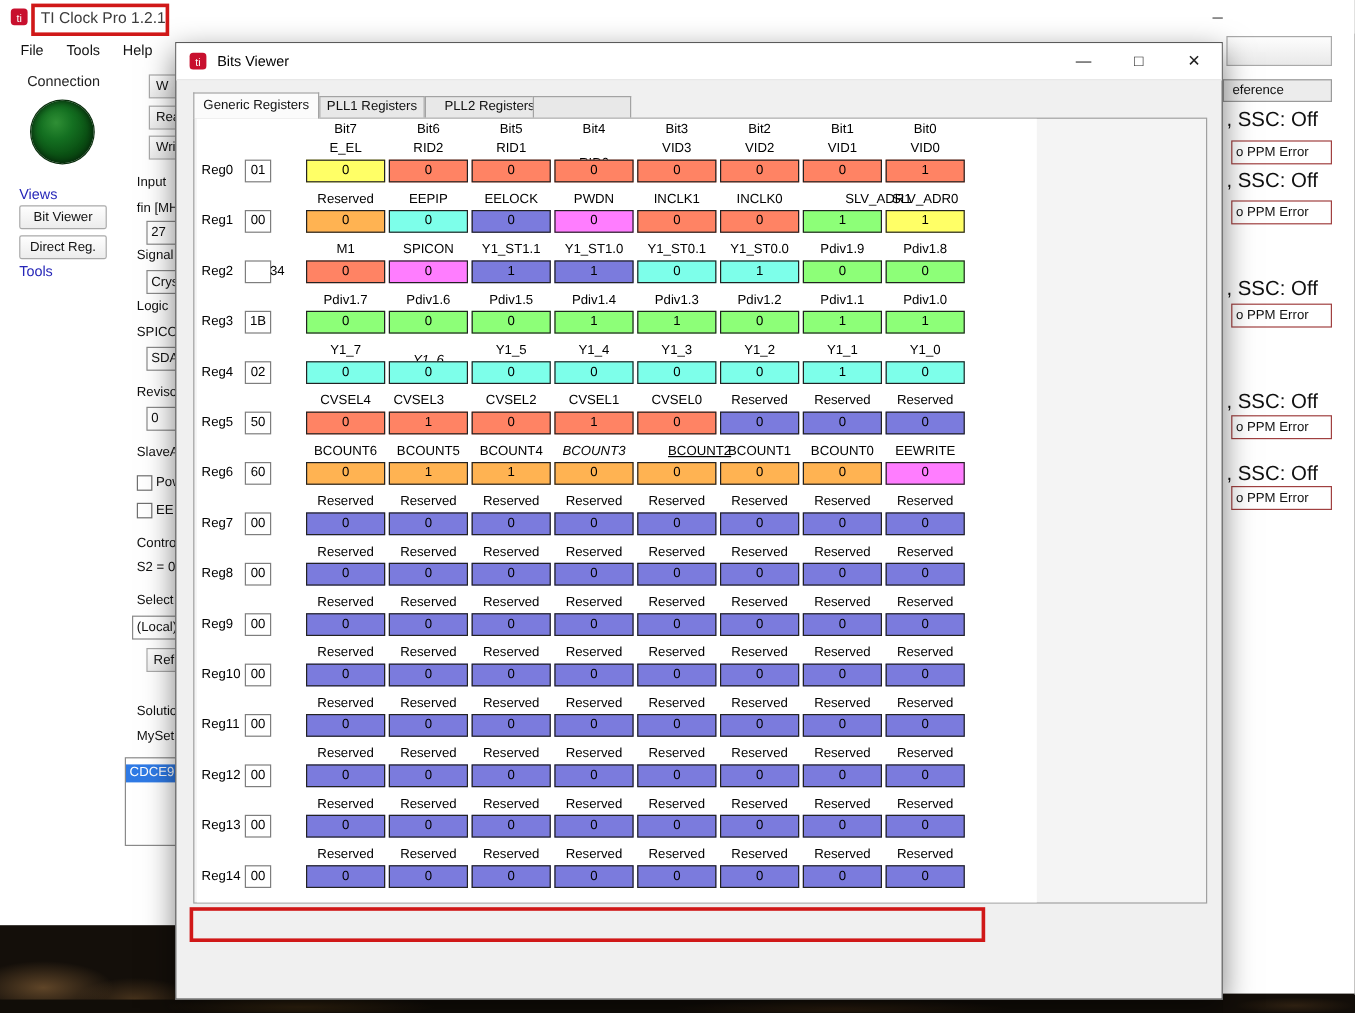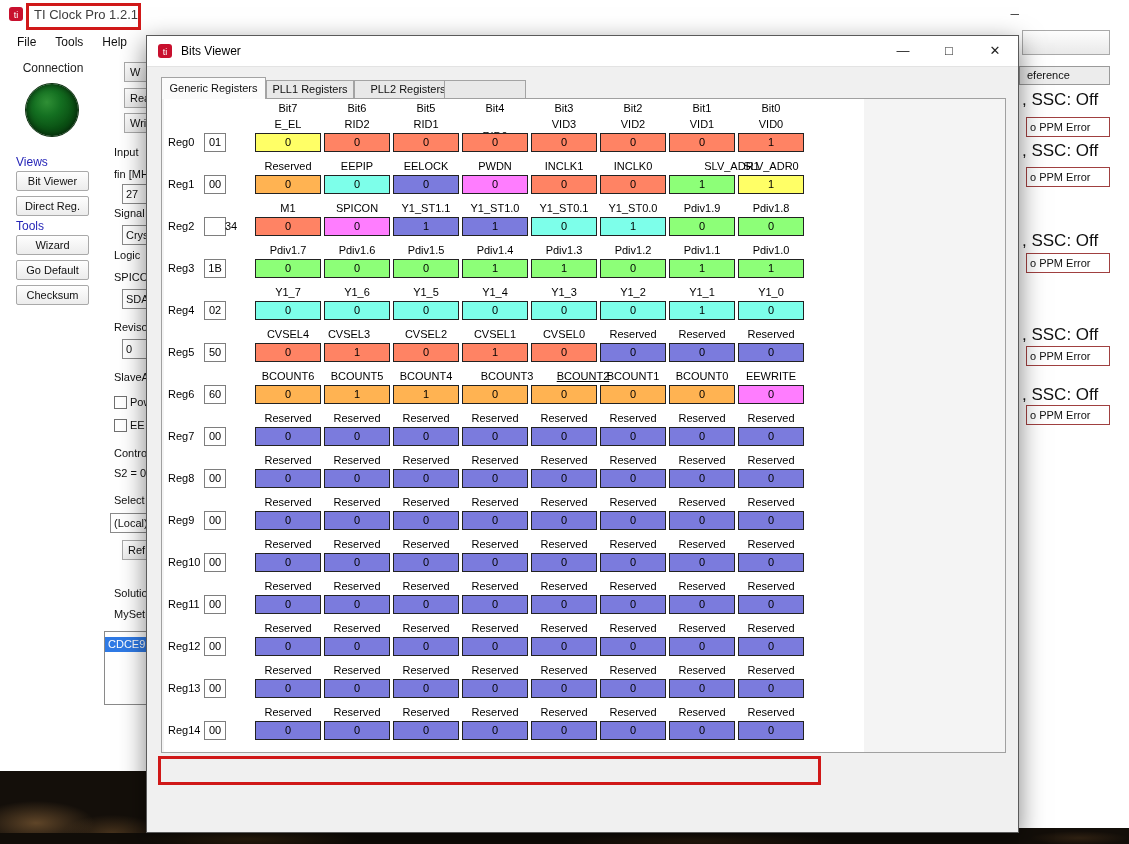--- a/index.html
+++ b/index.html
@@ -118,25 +118,20 @@
     <div class="conn-label">Connection</div>
     <div class="led"></div>
 
     <div id="views-label" class="sec-label">Views</div>
     <div id="views-buttons" class="side-col">
         <div class="side-btn">Bit Viewer</div>
         <div class="side-btn">Direct Reg.</div>
       </div>
 
     <div id="tools-label" class="sec-label">Tools</div>
-    <div id="tools-buttons" class="side-col">
-        <div class="side-btn">Wizard</div>
-        <div class="side-btn">Go Default</div>
-        <div class="side-btn">Checksum</div>
-      </div>
 
     <div id="mid-strip">
         <div class="mini-btn" style="position: absolute; top: 62px; left: 16px; height: 20px; width: 50px;">W</div>
         <div class="mini-btn" style="position: absolute; top: 88px; left: 16px; height: 20px; width: 50px;">Rea</div>
         <div class="mini-btn" style="position: absolute; top: 113px; left: 16px; height: 20px; width: 50px;">Wri</div>
         <div class="mini-label" style="position: absolute; top: 146px; left: 6px; height: 14px; width: 60px;">Input</div>
         <div class="mini-label" style="position: absolute; top: 168px; left: 6px; height: 13px; width: 60px;">fin [MH</div>
         <div class="mini-input" style="position: absolute; top: 184px; left: 14px; height: 20px; width: 48px;">27</div>
         <div class="mini-label" style="position: absolute; top: 207px; left: 6px; height: 13px; width: 60px;">Signal</div>
         <div class="mini-input" style="position: absolute; top: 225px; left: 14px; height: 20px; width: 48px;">Crysta</div>
@@ -287,21 +282,21 @@
         <div class="bit-label" style="left: 436px; top: 145px;">Pdiv1.2</div>
         <div class="bit-cell" style="left: 436px; top: 160px; background: rgb(141, 255, 120);">0</div>
         <div class="bit-label" style="left: 505px; top: 145px;">Pdiv1.1</div>
         <div class="bit-cell" style="left: 505px; top: 160px; background: rgb(141, 255, 120);">1</div>
         <div class="bit-label" style="left: 574px; top: 145px;">Pdiv1.0</div>
         <div class="bit-cell" style="left: 574px; top: 160px; background: rgb(141, 255, 120);">1</div>
         <div class="reg-label" style="left: 4px; top: 205px;">Reg4</div>
         <div class="reg-hex" style="left: 40px; top: 202px;">02</div>
         <div class="bit-label" style="left: 91px; top: 187px;">Y1_7</div>
         <div class="bit-cell" style="left: 91px; top: 202px; background: rgb(125, 255, 234);">0</div>
-        <div class="bit-label" style="left: 160px; top: 187px;">Y1_6</div>
+        <div class="bit-label" style="left: 160px; top: 195px; font-style: italic;">Y1_6</div>
         <div class="bit-cell" style="left: 160px; top: 202px; background: rgb(125, 255, 234);">0</div>
         <div class="bit-label" style="left: 229px; top: 187px;">Y1_5</div>
         <div class="bit-cell" style="left: 229px; top: 202px; background: rgb(125, 255, 234);">0</div>
         <div class="bit-label" style="left: 298px; top: 187px;">Y1_4</div>
         <div class="bit-cell" style="left: 298px; top: 202px; background: rgb(125, 255, 234);">0</div>
         <div class="bit-label" style="left: 367px; top: 187px;">Y1_3</div>
         <div class="bit-cell" style="left: 367px; top: 202px; background: rgb(125, 255, 234);">0</div>
         <div class="bit-label" style="left: 436px; top: 187px;">Y1_2</div>
         <div class="bit-cell" style="left: 436px; top: 202px; background: rgb(125, 255, 234);">0</div>
         <div class="bit-label" style="left: 505px; top: 187px;">Y1_1</div>
@@ -327,21 +322,21 @@
         <div class="bit-label" style="left: 574px; top: 229px;">Reserved</div>
         <div class="bit-cell" style="left: 574px; top: 244px; background: rgb(123, 123, 221);">0</div>
         <div class="reg-label" style="left: 4px; top: 289px;">Reg6</div>
         <div class="reg-hex" style="left: 40px; top: 286px;">60</div>
         <div class="bit-label" style="left: 91px; top: 271px;">BCOUNT6</div>
         <div class="bit-cell" style="left: 91px; top: 286px; background: rgb(255, 179, 82);">0</div>
         <div class="bit-label" style="left: 160px; top: 271px;">BCOUNT5</div>
         <div class="bit-cell" style="left: 160px; top: 286px; background: rgb(255, 179, 82);">1</div>
         <div class="bit-label" style="left: 229px; top: 271px;">BCOUNT4</div>
         <div class="bit-cell" style="left: 229px; top: 286px; background: rgb(255, 179, 82);">1</div>
-        <div class="bit-label" style="left: 310px; top: 271px;">BCOUNT3</div>
+        <div class="bit-label" style="left: 298px; top: 271px; font-style: italic;">BCOUNT3</div>
         <div class="bit-cell" style="left: 298px; top: 286px; background: rgb(255, 179, 82);">0</div>
         <div class="bit-label" style="left: 386px; top: 271px; text-decoration: underline;">BCOUNT2</div>
         <div class="bit-cell" style="left: 367px; top: 286px; background: rgb(255, 179, 82);">0</div>
         <div class="bit-label" style="left: 436px; top: 271px;">BCOUNT1</div>
         <div class="bit-cell" style="left: 436px; top: 286px; background: rgb(255, 179, 82);">0</div>
         <div class="bit-label" style="left: 505px; top: 271px;">BCOUNT0</div>
         <div class="bit-cell" style="left: 505px; top: 286px; background: rgb(255, 179, 82);">0</div>
         <div class="bit-label" style="left: 574px; top: 271px;">EEWRITE</div>
         <div class="bit-cell" style="left: 574px; top: 286px; background: rgb(255, 125, 255);">0</div>
         <div class="reg-label" style="left: 4px; top: 331px;">Reg7</div>

